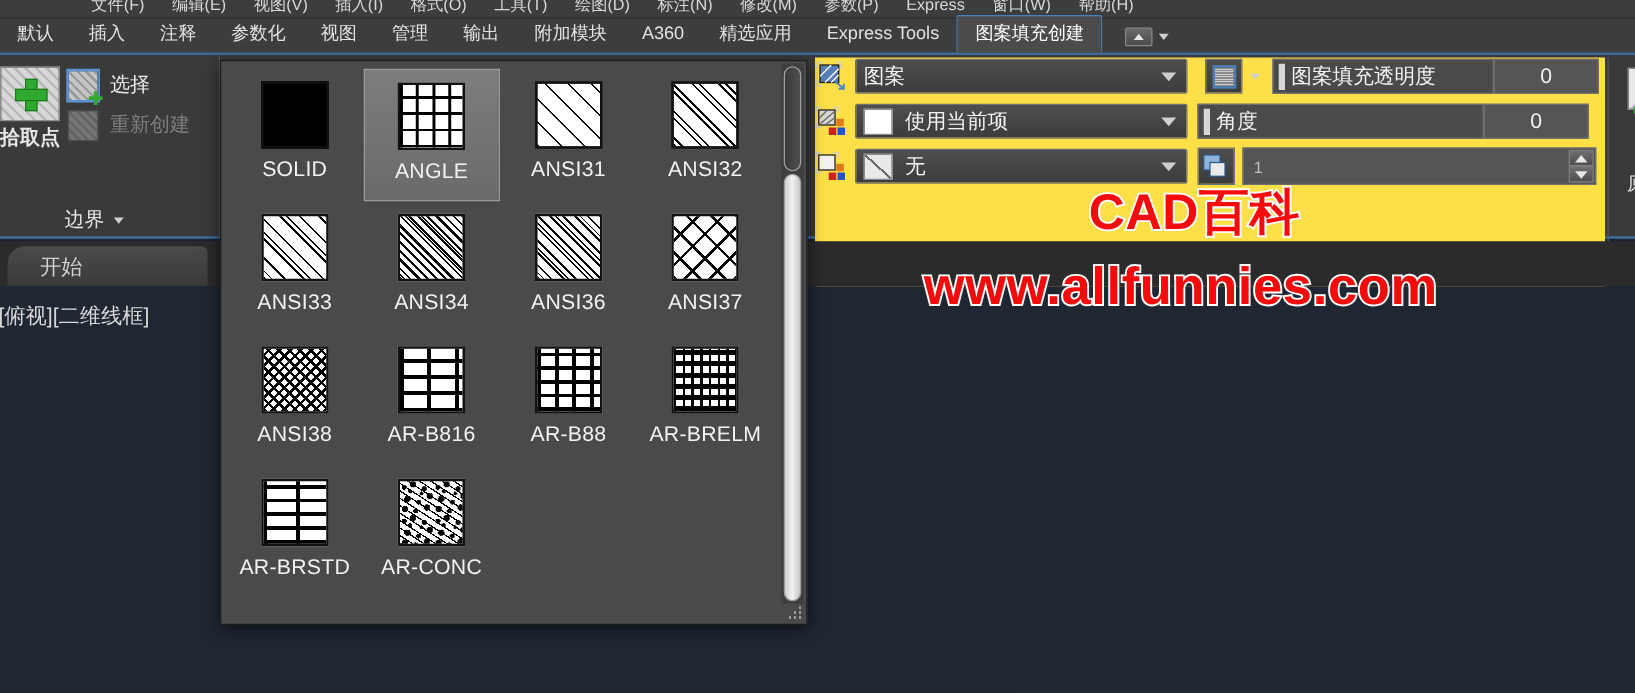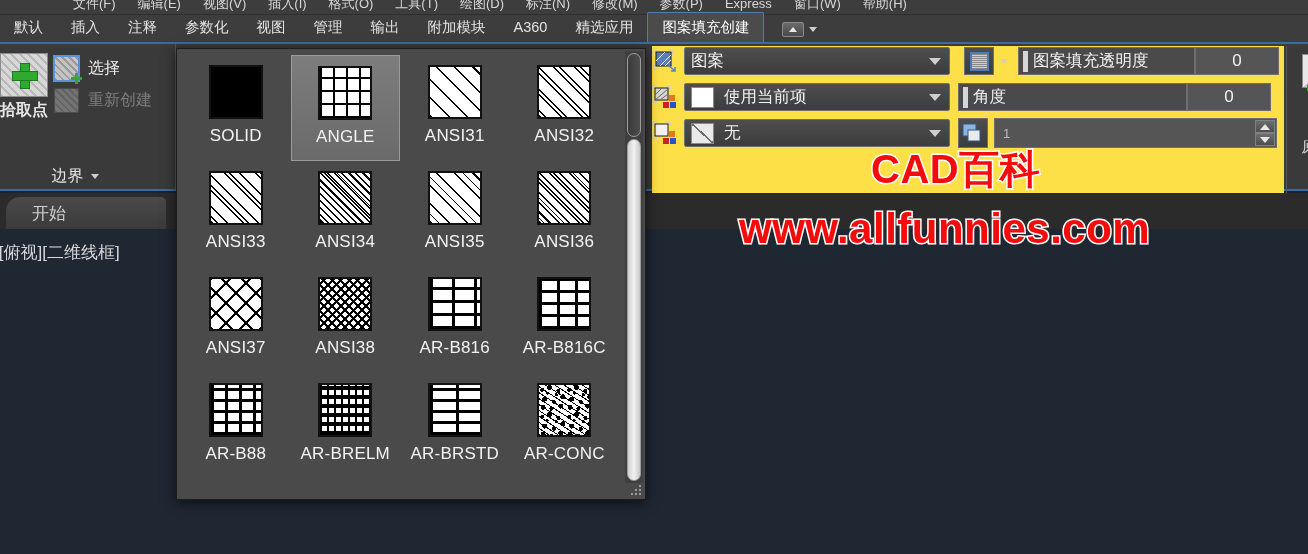--- a/index.html
+++ b/index.html
@@ -426,20 +426,21 @@
     <div class="rtab">默认</div>
       <div class="rtab">插入</div>
       <div class="rtab">注释</div>
       <div class="rtab">参数化</div>
       <div class="rtab">视图</div>
       <div class="rtab">管理</div>
       <div class="rtab">输出</div>
       <div class="rtab">附加模块</div>
       <div class="rtab">A360</div>
       <div class="rtab">精选应用</div>
+      <div class="rtab">Express Tools</div>
       <div class="rtab active">图案填充创建</div>
       <div class="minbtn">
       <div class="box">
           <i></i>
         </div>
       <div class="caret-d"></div>
     </div>
   </div>
 
   <div class="ribbonband">
@@ -594,42 +595,34 @@
         </div>
         <div class="pcell">
           <div class="psw p-ansi33"></div>
           <div class="pname">ANSI33</div>
         </div>
         <div class="pcell">
           <div class="psw p-ansi34"></div>
           <div class="pname">ANSI34</div>
         </div>
         <div class="pcell">
-          <div class="psw p-ansi35"></div>
-          <div class="pname">ANSI35</div>
-        </div>
-        <div class="pcell">
           <div class="psw p-ansi36"></div>
           <div class="pname">ANSI36</div>
         </div>
         <div class="pcell">
           <div class="psw p-ansi37"></div>
           <div class="pname">ANSI37</div>
         </div>
         <div class="pcell">
           <div class="psw p-ansi38"></div>
           <div class="pname">ANSI38</div>
         </div>
         <div class="pcell">
           <div class="psw p-brick-a"></div>
           <div class="pname">AR-B816</div>
-        </div>
-        <div class="pcell">
-          <div class="psw p-brick-b"></div>
-          <div class="pname">AR-B816C</div>
         </div>
         <div class="pcell">
           <div class="psw p-brick-c"></div>
           <div class="pname">AR-B88</div>
         </div>
         <div class="pcell">
           <div class="psw p-brelm"></div>
           <div class="pname">AR-BRELM</div>
         </div>
         <div class="pcell">

